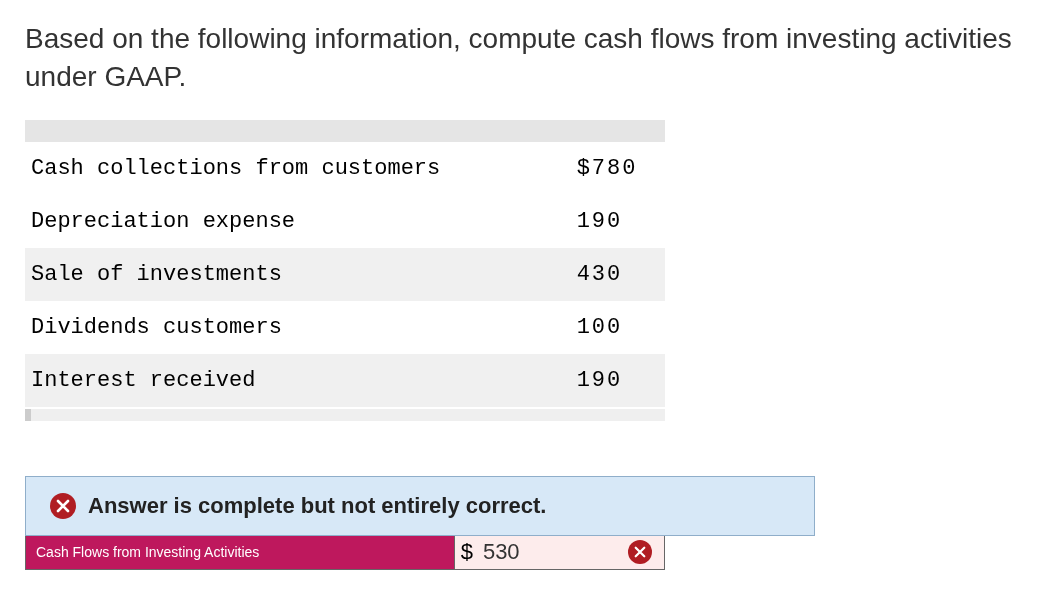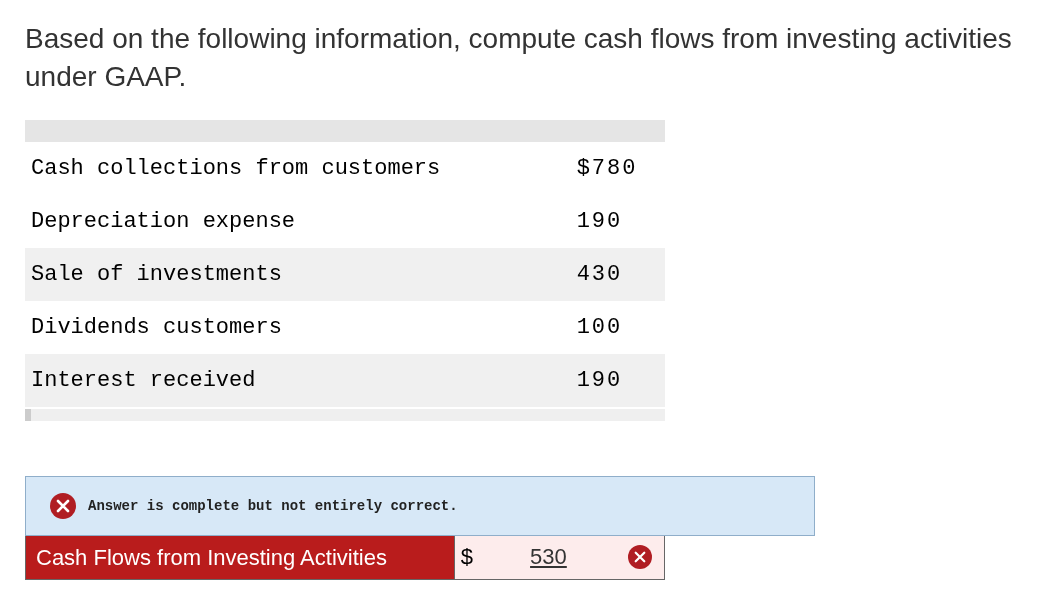--- a/index.html
+++ b/index.html
@@ -60,23 +60,23 @@
     }
     .feedback-banner {
       background: #d7e8f7;
       border: 1px solid #8faeca;
       padding: 16px 20px 16px 24px;
       display: flex;
       align-items: center;
       gap: 12px;
     }
     .feedback-text {
-      font-family: Liberation Mono, monospace;
+      font-family: Liberation Sans, sans-serif;
       font-weight: bold;
-      font-size: 14px;
+      font-size: 22px;
       color: #222;
     }
     .x-circle {
       display: inline-flex;
       align-items: center;
       justify-content: center;
       width: 26px;
       height: 26px;
       border-radius: 50%;
       background: #b01d23;
@@ -90,24 +90,24 @@
       height: 24px;
       font-size: 15px;
     }
     .answer-row {
       display: flex;
       width: 640px;
       border: 1px solid #666;
       border-top: none;
     }
     .answer-label-cell {
-      background: #b91c1c;
+      background: #be185d;
       color: #fff;
       font-family: Arial, sans-serif;
-      font-size: 22px;
+      font-size: 14px;
       padding: 8px 10px;
       width: 430px;
       border-right: 1px solid #666;
       line-height: 1.25;
     }
     .answer-value-cell {
       background: #fdecec;
       display: flex;
       align-items: center;
       padding: 0 12px 0 6px;
@@ -115,23 +115,22 @@
       font-family: Arial, sans-serif;
       font-size: 22px;
       gap: 10px;
     }
     .dollar {
       font-size: 22px;
       color: #000;
     }
     .answer-number {
       flex: 1;
-      text-align: center;
+      text-align: left;
       padding-right: 4px;
-      text-decoration: underline;
     }
   </style>
 </head>
 <body>
 
 <div class="question">Based on the following information, compute cash flows from investing activities under GAAP.</div>
 
 <div class="header-shade"></div>
 <table class="data-table">
   <tbody id="data-body">

